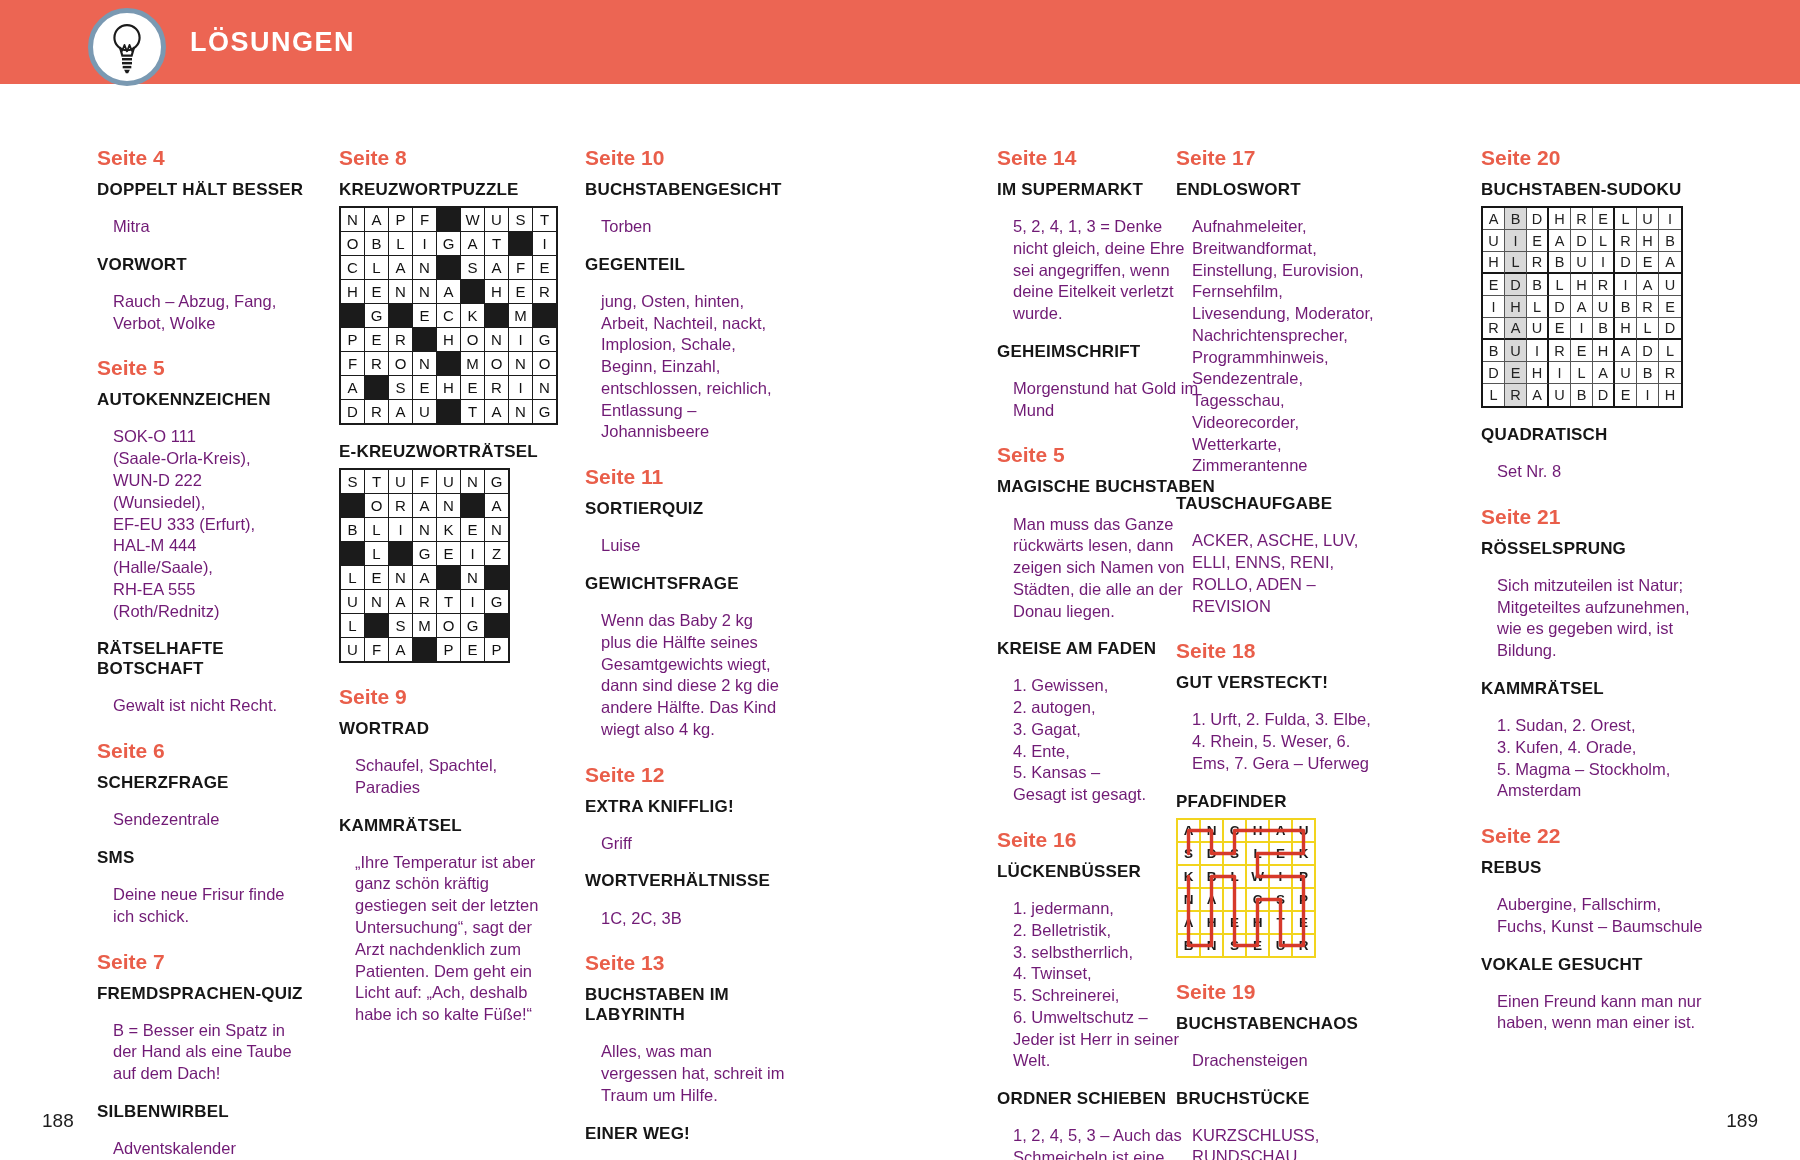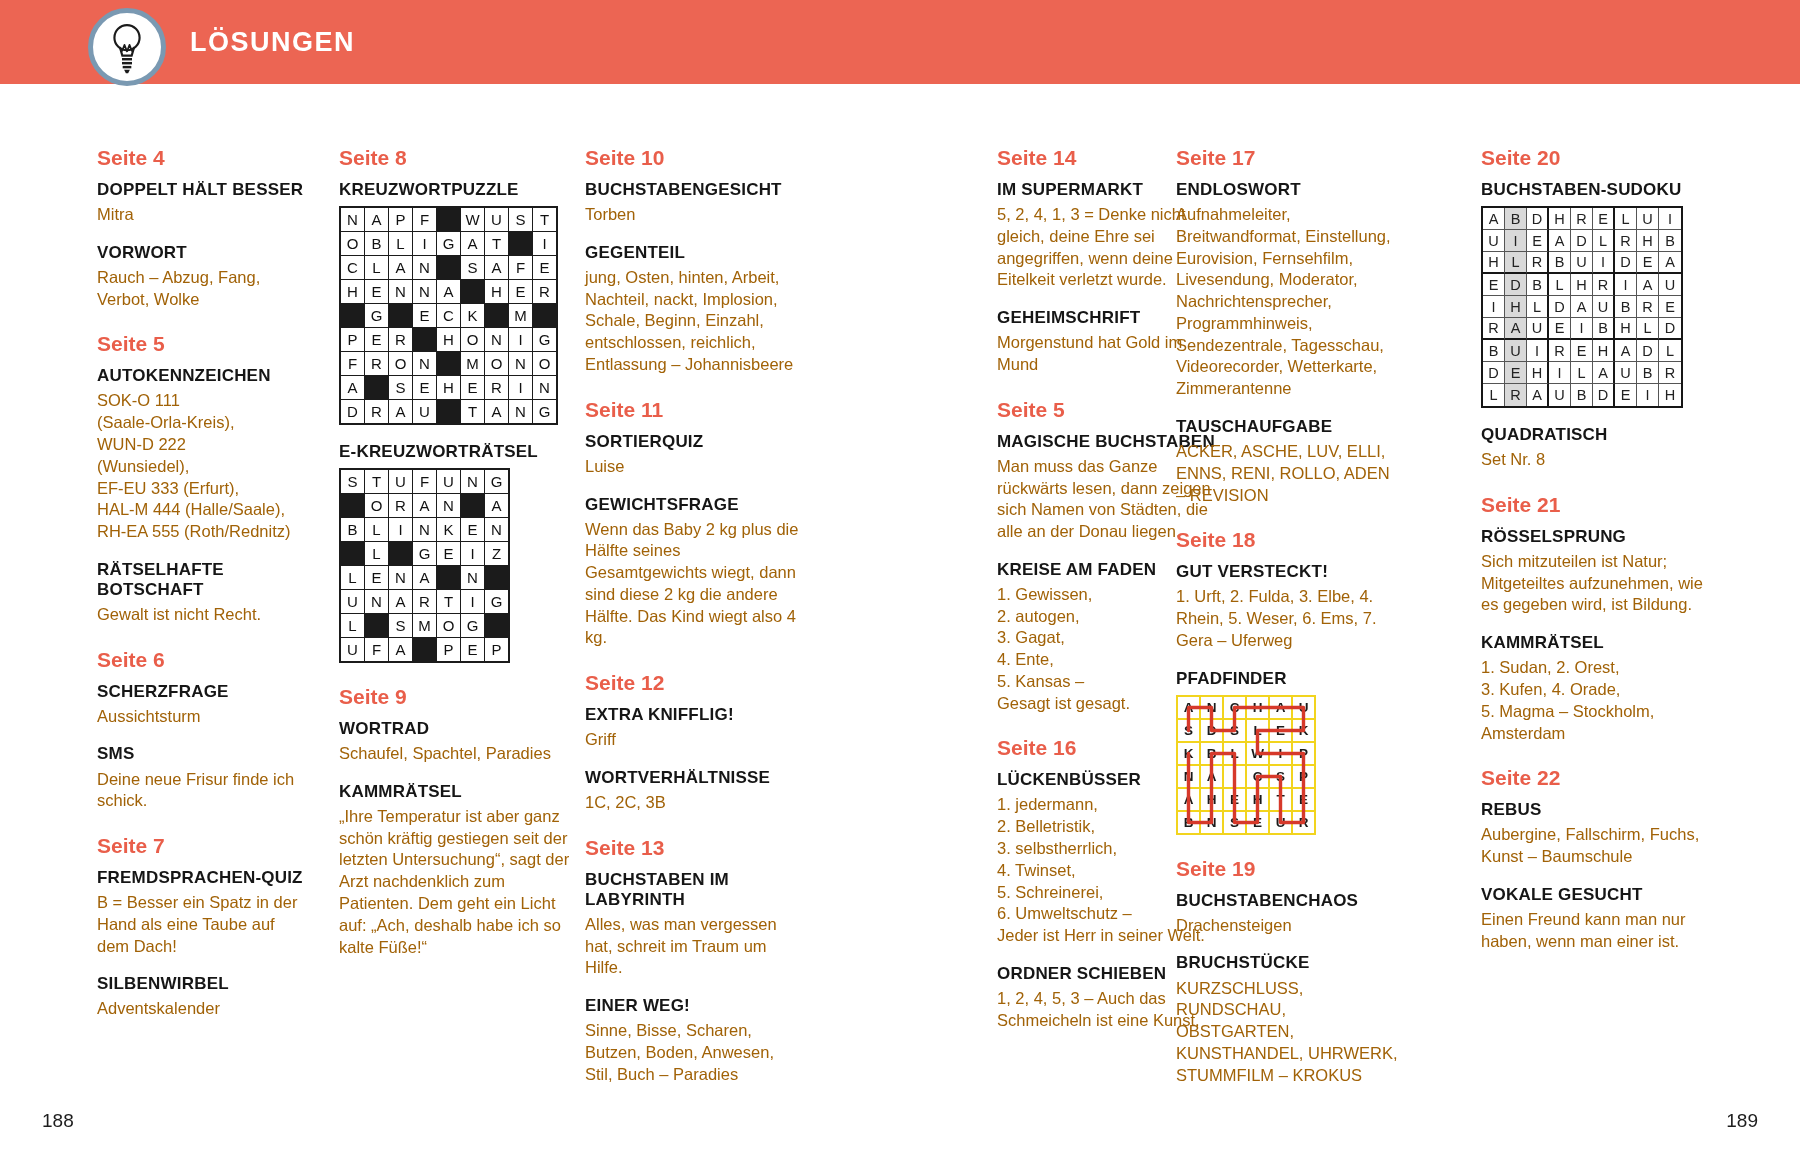--- a/index.html
+++ b/index.html
@@ -18,21 +18,21 @@
   .col-1{left:339px;width:232px;}
   .col-2{left:585px;width:218px;}
   .col-3{left:997px;width:218px;}
   .col-4{left:1176px;width:224px;}
   .col-5{left:1481px;width:240px;}
   h2.seite{color:#e95e4a;font-size:21px;font-weight:bold;margin:22px 0 10px 0;}
   .col > h2.seite:first-child{margin-top:0;}
   section.entry{margin:0 0 17px 0;}
   .entry-title{font-size:17px;font-weight:bold;color:#161616;margin:0 0 4px 0;
                line-height:1.18;letter-spacing:.2px;}
-  .entry-body{font-size:16.5px;color:#a16207;margin:0;line-height:1.32;white-space:pre-line;}
+  .entry-body{font-size:16.5px;color:#701a75;margin:16px;line-height:1.32;white-space:pre-line;}
   .grid-holder{margin-top:6px;}
   
   .xword{display:inline-grid;gap:1px;background:#1b1b1b;border:2px solid #1b1b1b;}
   .xcell{background:#ffffff;display:flex;align-items:center;justify-content:center;
          font-size:15px;font-weight:500;color:#111;}
   .xcell.black{background:#1b1b1b;}
   
   .sudoku{display:inline-grid;background:#ffffff;border:2px solid #161616;}
   .scell{display:flex;align-items:center;justify-content:center;background:#fff;
          font-size:14.5px;color:#222;box-sizing:border-box;}
@@ -91,21 +91,21 @@
 HAL-M 444 (Halle/Saale),
 RH-EA 555 (Roth/Rednitz)</p>
         </section>
         <section class="entry">
           <h3 class="entry-title">RÄTSELHAFTE BOTSCHAFT</h3>
           <p class="entry-body">Gewalt ist nicht Recht.</p>
         </section>
         <h2 class="seite">Seite 6</h2>
         <section class="entry">
           <h3 class="entry-title">SCHERZFRAGE</h3>
-          <p class="entry-body">Aussichtsturm</p>
+          <p class="entry-body">Sendezentrale</p>
         </section>
         <section class="entry">
           <h3 class="entry-title">SMS</h3>
           <p class="entry-body">Deine neue Frisur finde ich schick.</p>
         </section>
         <h2 class="seite">Seite 7</h2>
         <section class="entry">
           <h3 class="entry-title">FREMDSPRACHEN-QUIZ</h3>
           <p class="entry-body">B = Besser ein Spatz in der Hand als eine Taube auf dem Dach!</p>
         </section>

